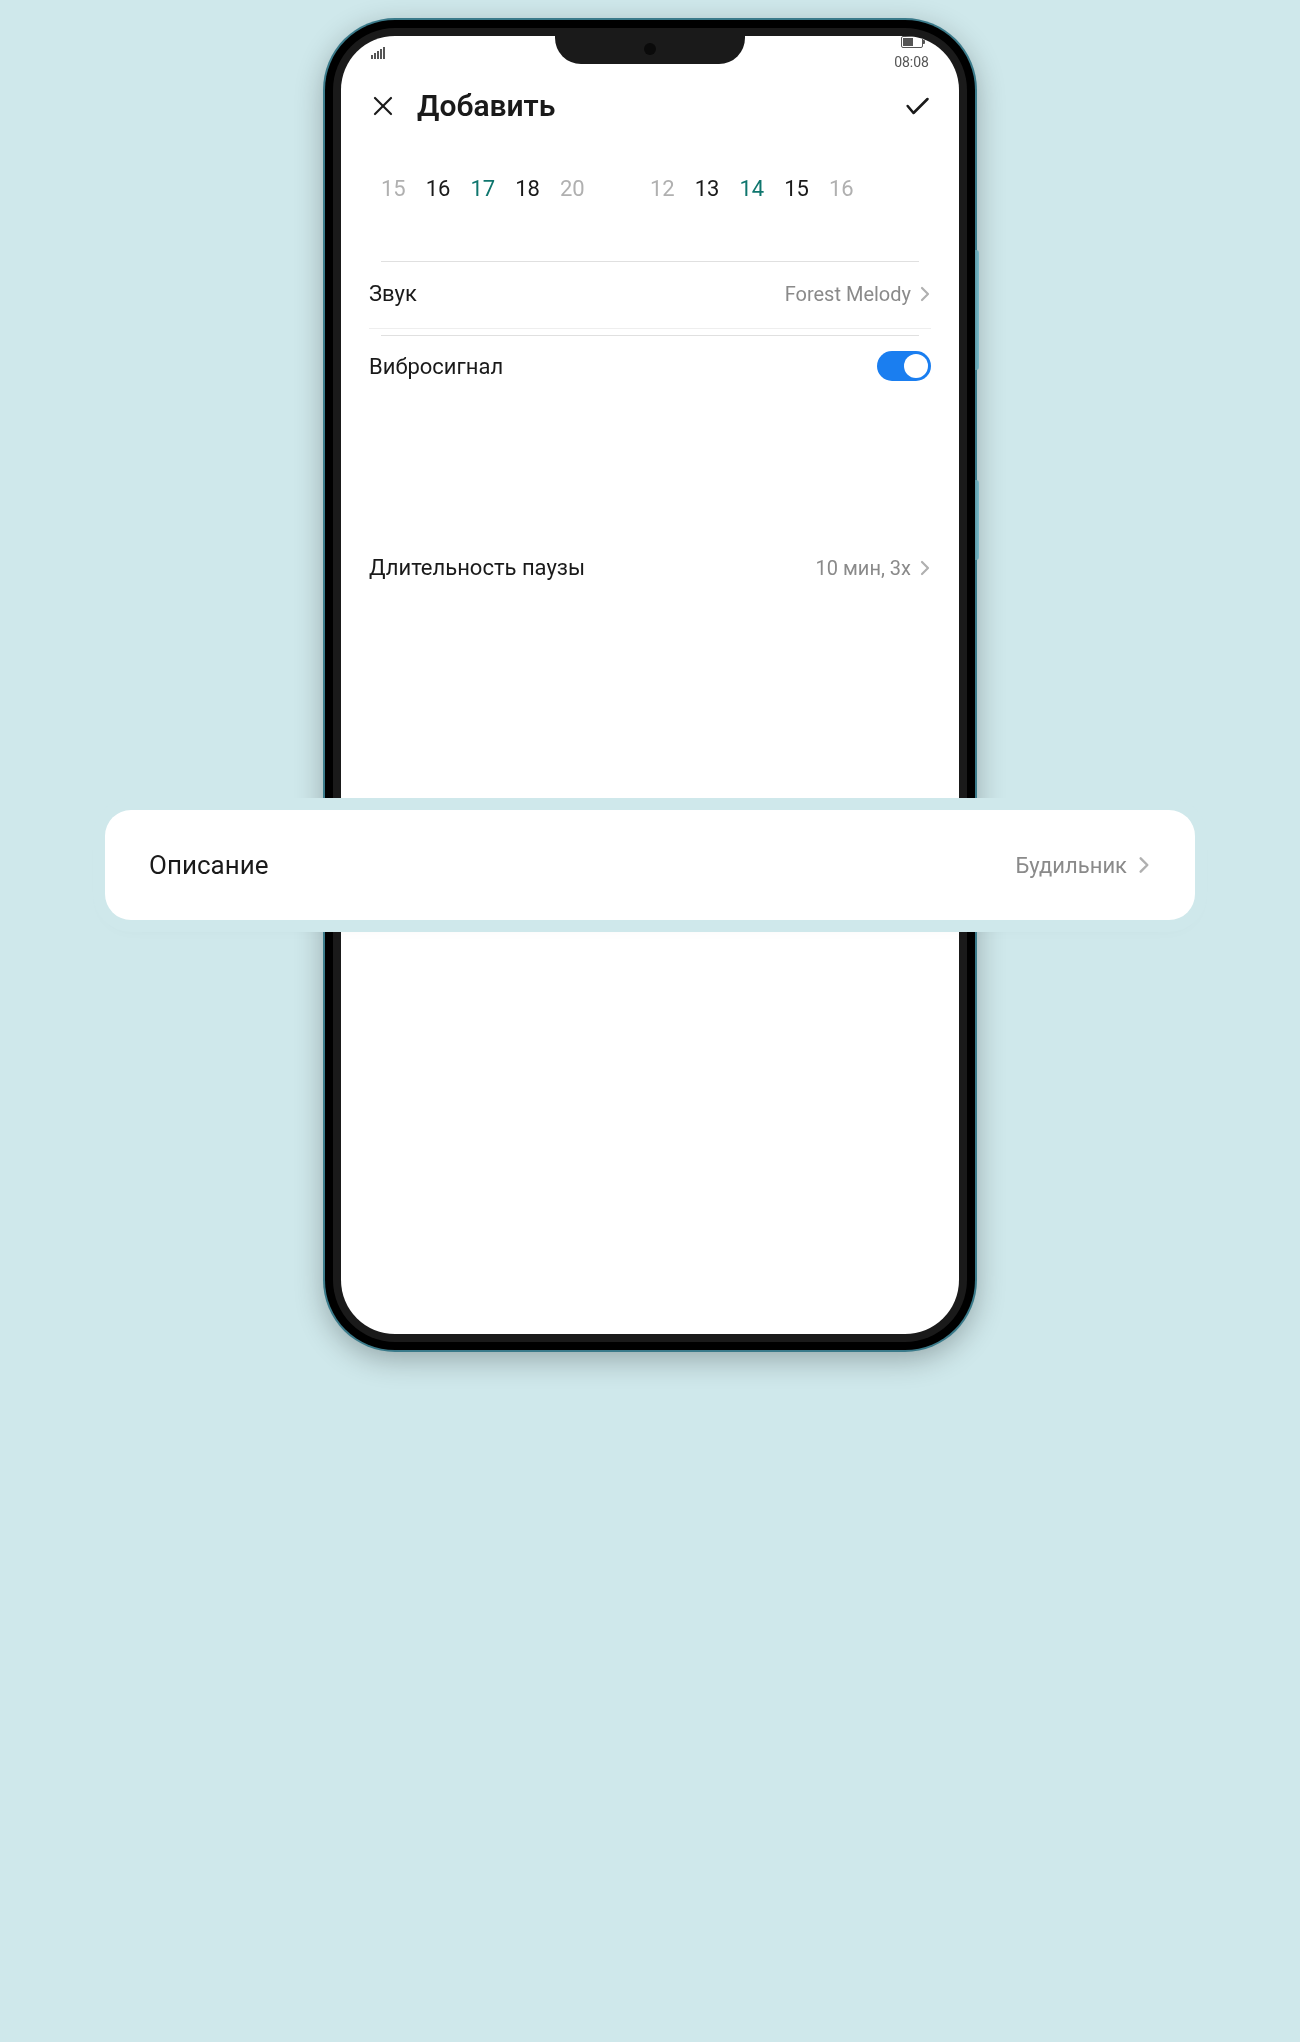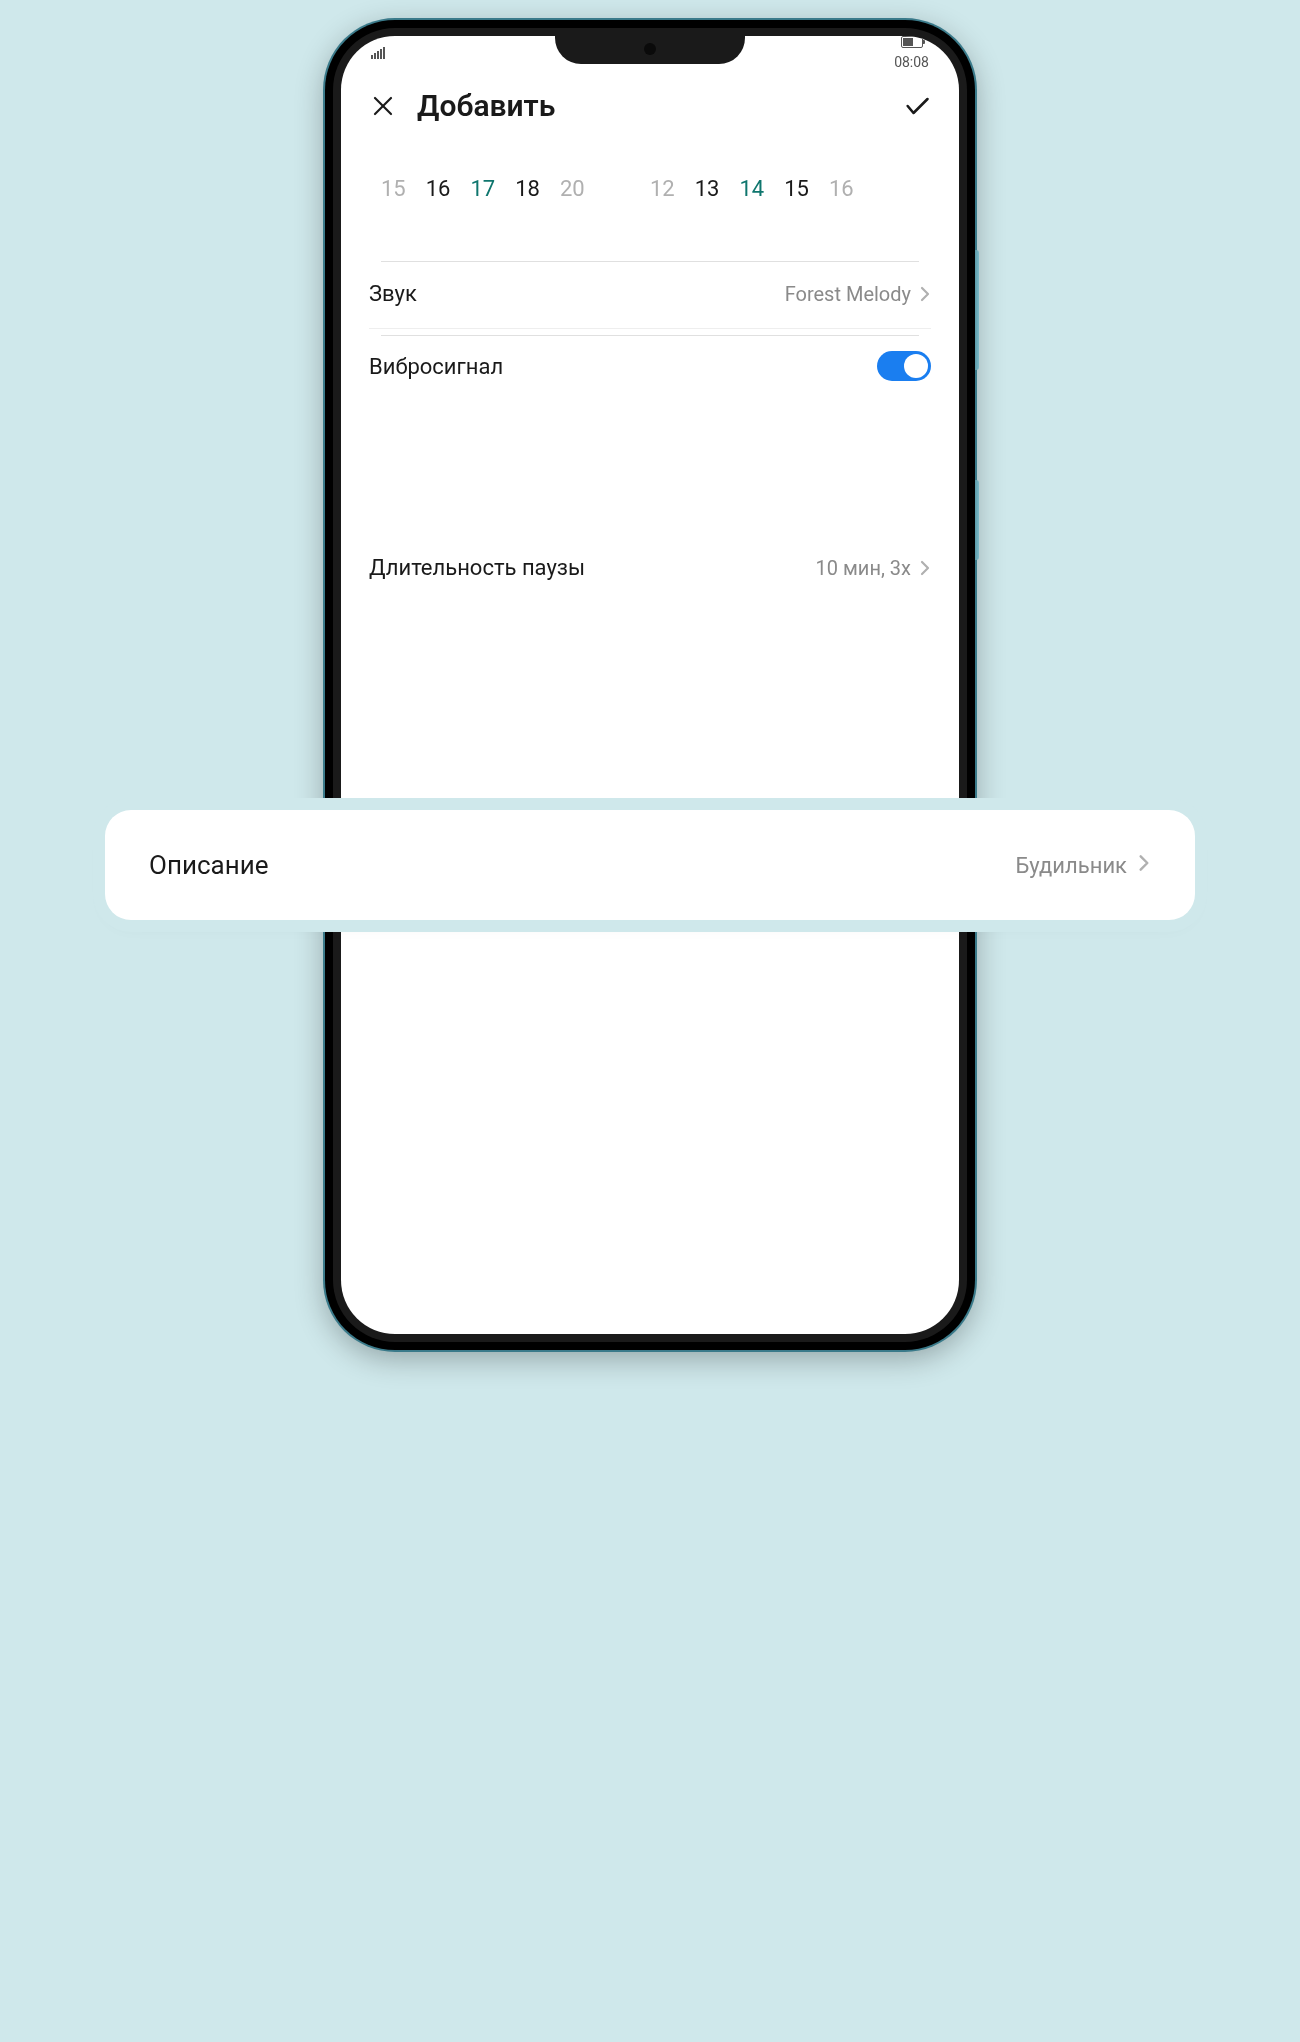--- a/index.html
+++ b/index.html
@@ -165,21 +165,21 @@
       top: 790px;
       background: #fff;
       border-radius: 26px;
       box-shadow: 0 0 0 12px #cfe8eb, 0 6px 18px rgba(0,0,0,0.05);
       padding: 40px 44px;
       display: flex; justify-content: space-between; align-items: center;
       z-index: 50;
       gap: 21px;
     }
     .highlight-label { font-size: 26px; color: #1a1a1a; }
-    .highlight-value-wrap { display: flex; align-items: flex-start; gap: 10px; }
+    .highlight-value-wrap { display: flex; align-items: center; gap: 10px; }
     .highlight-value { font-size: 22px; color: #8a8a8a; }
     .hidden-row {
       visibility: hidden;
       height: 130px;
       border-bottom: 1px solid #eee;
     }
   </style>
 </head>
 <body>
 

